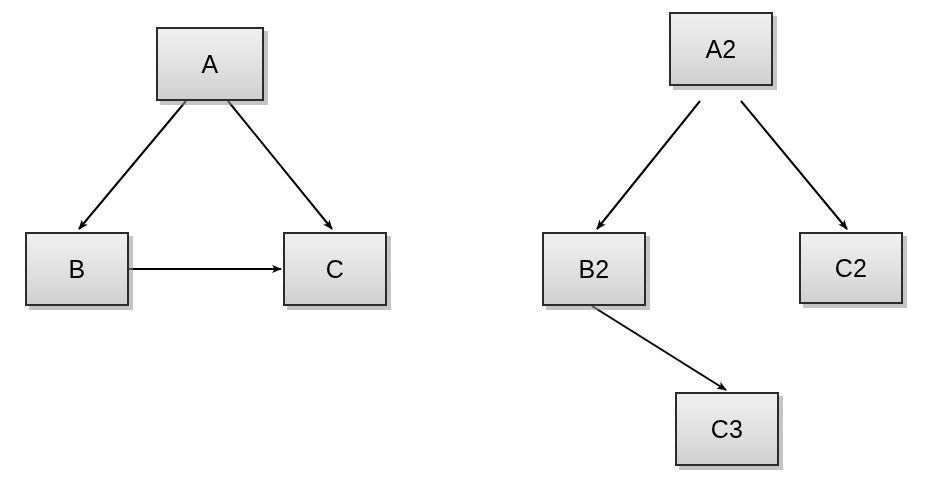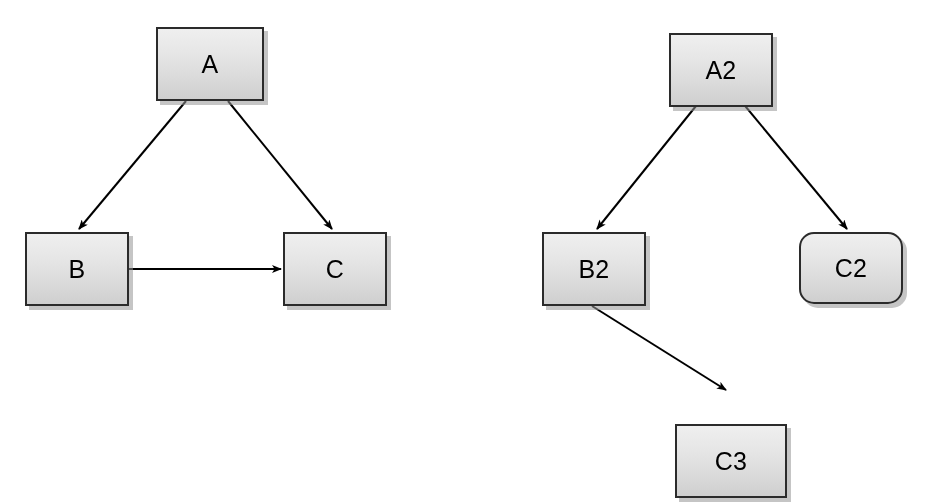--- a/index.html
+++ b/index.html
@@ -68,27 +68,27 @@
   <div id="nodes-layer">
       <div class="node" style="left: 156px; top: 27px; width: 108px; height: 74px;">
         <span class="node-label">A</span>
       </div>
       <div class="node" style="left: 25px; top: 232px; width: 104px; height: 74px;">
         <span class="node-label">B</span>
       </div>
       <div class="node" style="left: 283px; top: 232px; width: 104px; height: 74px;">
         <span class="node-label">C</span>
       </div>
-      <div class="node" style="left: 669px; top: 33px; width: 104px; height: 74px;">
+      <div class="node" style="left: 669px; top: 12px; width: 104px; height: 74px;">
         <span class="node-label">A2</span>
       </div>
       <div class="node" style="left: 542px; top: 232px; width: 104px; height: 74px; text-align: right;">
         <span class="node-label">B2</span>
       </div>
-      <div class="node" style="left: 799px; top: 232px; width: 104px; height: 72px; border-radius: 15px;">
+      <div class="node" style="left: 799px; top: 232px; width: 104px; height: 72px;">
         <span class="node-label">C2</span>
       </div>
-      <div class="node" style="left: 675px; top: 392px; width: 112px; height: 74px; margin-top: 32px;">
+      <div class="node" style="left: 675px; top: 392px; width: 104px; height: 74px;">
         <span class="node-label">C3</span>
       </div>
     </div>
 
 </div>
 
 </body></html>

